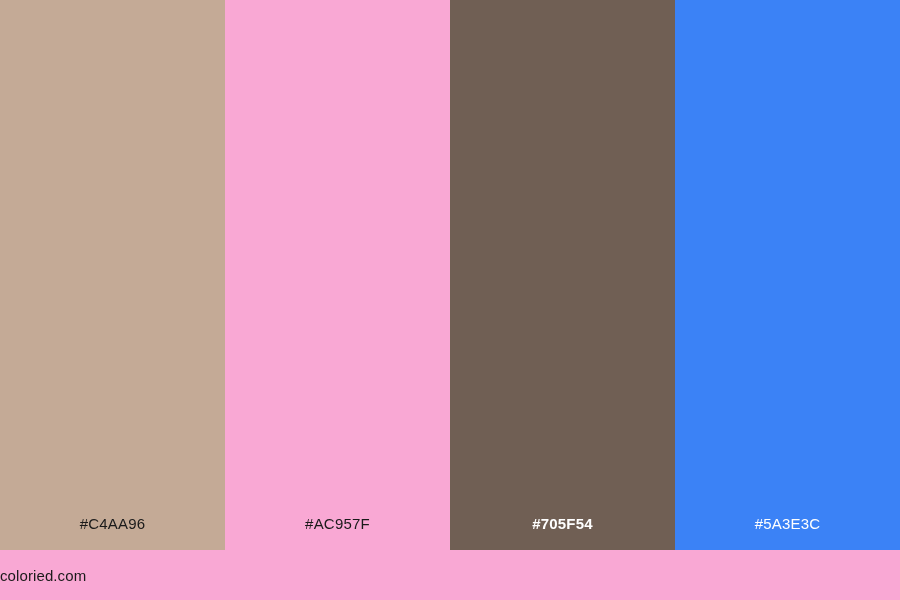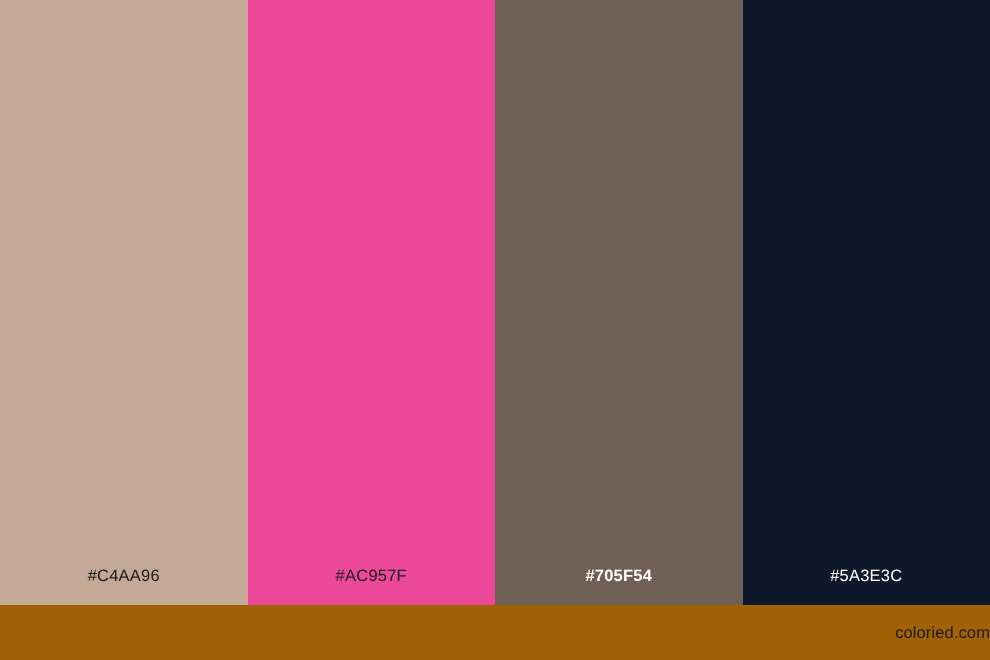--- a/index.html
+++ b/index.html
@@ -48,24 +48,24 @@
   .swatch-label.dark-text {
     color: #1a1a1a;
   }
   .swatch-label.light-text {
     color: #ffffff;
   }
   .footer-bar {
     width: 900px;
     height: 50px;
     flex: 0 0 50px;
-    background: #a16207;
+    background: #f9a8d4;
     display: flex;
     align-items: center;
-    justify-content: flex-end;
+    justify-content: flex-start;
   }
   .footer-text {
     font-size: 15px;
     line-height: 1;
     color: #1a1a1a;
     letter-spacing: 0.1px;
     white-space: nowrap;
     user-select: none;
   }
 </style>
@@ -73,30 +73,30 @@
 <body style="background-color: rgb(255, 255, 255);">
 
 <div class="palette-page">
 
   <div class="swatch-strip">
 
     <div class="swatch" style="background-color: rgb(196, 170, 150);">
       <span class="swatch-label dark-text">#C4AA96</span>
     </div>
 
-    <div class="swatch" style="background-color: #ec4899;">
+    <div class="swatch" style="background-color: #f9a8d4;">
       <span class="swatch-label dark-text">#AC957F</span>
     </div>
 
     <div class="swatch" style="background-color: rgb(112, 95, 84); font-weight: bold;">
       <span class="swatch-label light-text">#705F54</span>
     </div>
 
 
-    <div class="swatch" style="background-color: #0f172a;">
+    <div class="swatch" style="background-color: #3b82f6;">
       <span class="swatch-label light-text">#5A3E3C</span>
     </div>
 
   </div>
 
   <div class="footer-bar">
     <span class="footer-text">coloried.com</span>
   </div>
 
 </div>

